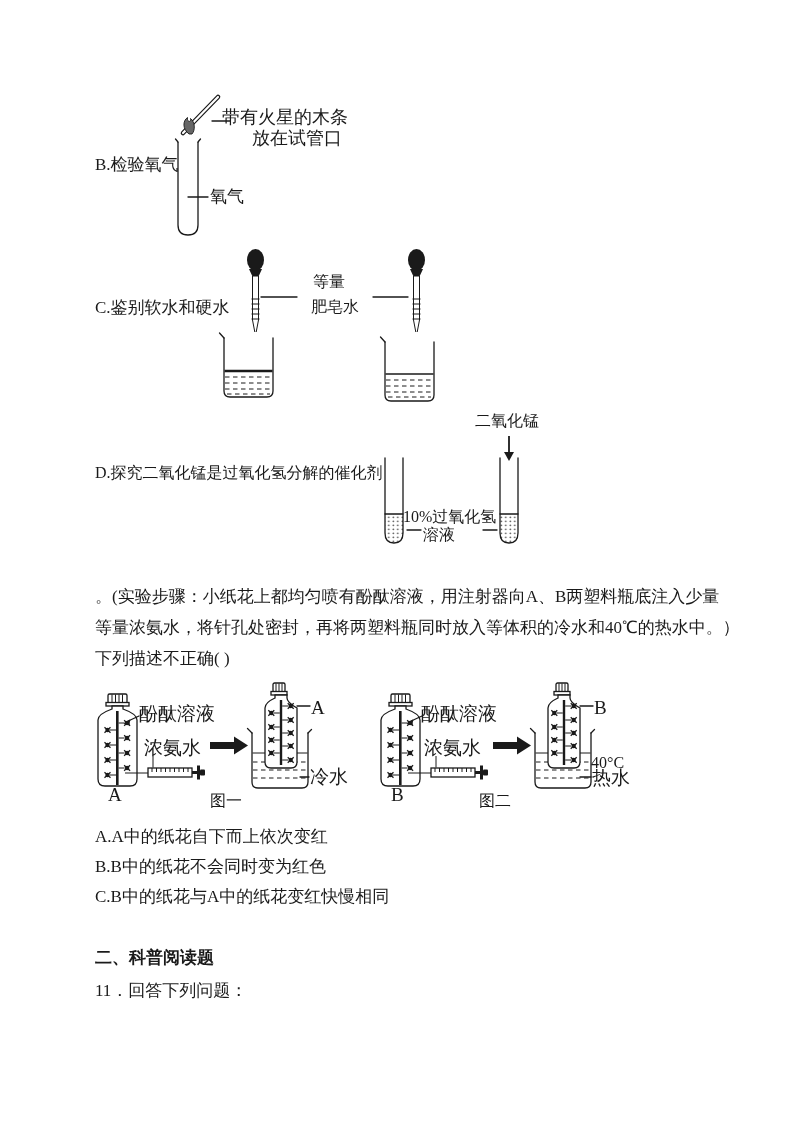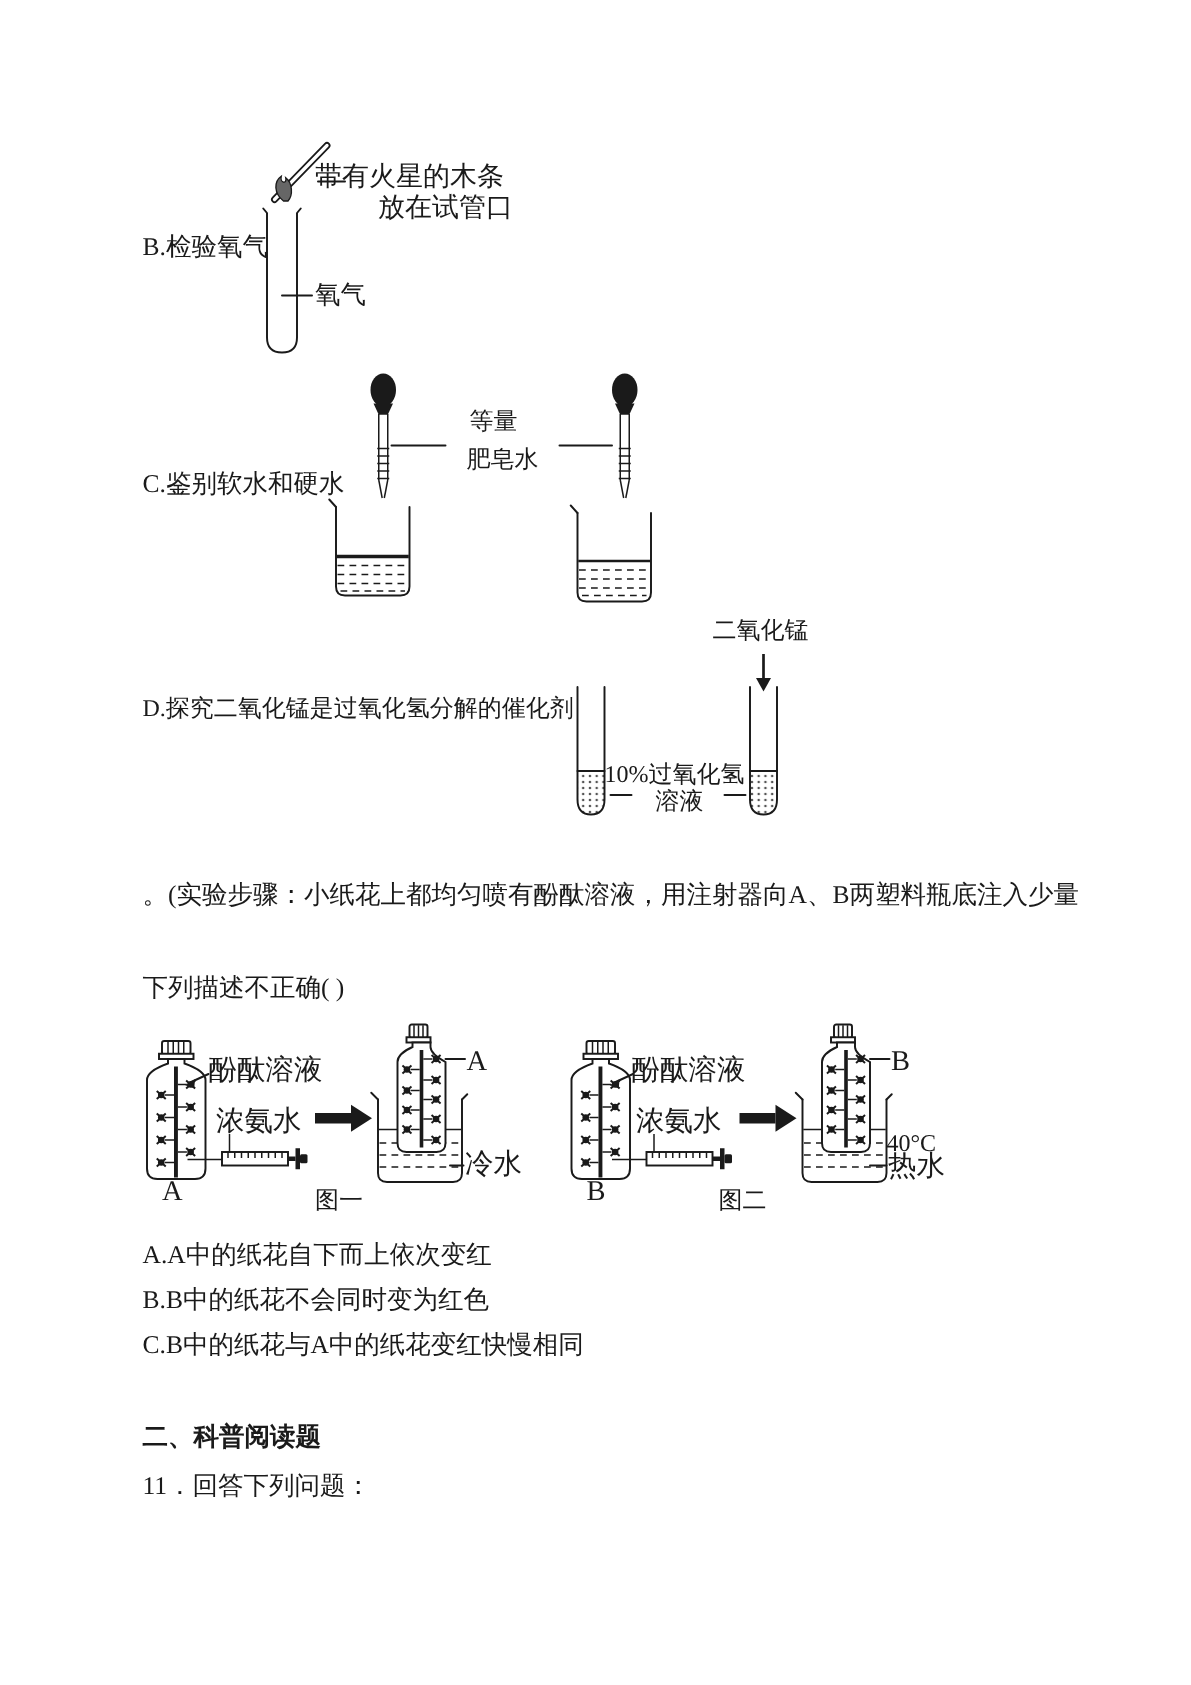--- a/index.html
+++ b/index.html
@@ -27,21 +27,21 @@
     </g>
     <path d="M99,44 C92.5,39 92.5,31 97.5,27.5 C96.5,32 101.5,33 100.5,28.5 C105,32 105.5,40 102,44 Z" fill="#666" stroke="#1a1a1a" stroke-width="0.9"></path>
     <line class="sk" x1="122" y1="31" x2="140" y2="31"></line>
     <g>
       <path class="sk2" d="M88,52 L88,135 Q88,145 98,145 Q108,145 108,135 L108,52"></path>
       <line class="sk" x1="88" y1="52" x2="85.5" y2="49"></line>
       <line class="sk" x1="108" y1="52" x2="110.5" y2="49"></line>
     </g>
     <line class="sk" x1="98" y1="107" x2="118" y2="107"></line>
   </svg>
-  <div class="lbl fs18" style="left:210px;top:107px">带有火星的木条</div>
+  <div class="lbl fs18" style="left:222px;top:107px">带有火星的木条</div>
   <div class="lbl fs18" style="left:252px;top:128px">放在试管口</div>
   <div class="lbl fs17" style="left:95px;top:155px">B.检验氧气</div>
   <div class="lbl fs17" style="left:210px;top:187px">氧气</div>
 
   <svg class="diag" style="left:215px;top:243px" width="235" height="168" viewBox="0 0 235 168">
 
     <g>
       <ellipse class="ink" cx="40.5" cy="17" rx="8.5" ry="11"></ellipse>
       <polygon class="ink" points="34,26 47,26 43.5,33.5 37.5,33.5"></polygon>
       <line class="thin" x1="37.5" y1="33" x2="37.5" y2="77"></line>
@@ -86,21 +86,21 @@
       <line class="sk" x1="170" y1="99" x2="165.5" y2="94"></line>
       <line x1="170.5" y1="131" x2="218.5" y2="131" stroke="#1a1a1a" stroke-width="1.6"></line>
       <line class="dashw" x1="171" y1="137" x2="218" y2="137"></line>
       <line class="dashw" x1="171" y1="143" x2="218" y2="143"></line>
       <line class="dashw" x1="171" y1="149" x2="218" y2="149"></line>
       <line class="dashw" x1="173" y1="154" x2="216" y2="154"></line>
     </g>
   </svg>
   <div class="lbl fs16" style="left:313px;top:273px">等量</div>
   <div class="lbl fs16" style="left:311px;top:298px">肥皂水</div>
-  <div class="lbl fs17" style="left:95px;top:313px">C.鉴别软水和硬水</div>
+  <div class="lbl fs17" style="left:95px;top:298px">C.鉴别软水和硬水</div>
 
   <svg class="diag" style="left:383px;top:408px" width="142" height="142" viewBox="0 0 142 142">
     <defs>
       <pattern id="dots" width="4.5" height="4" patternUnits="userSpaceOnUse">
         <circle cx="1.3" cy="1.3" r="0.85" fill="#555"></circle>
       </pattern>
     </defs>
     <g>
       <line x1="126" y1="28" x2="126" y2="45" stroke="#1a1a1a" stroke-width="1.8"></line>
       <polygon class="ink" points="121,44 131,44 126,53"></polygon>
@@ -114,23 +114,24 @@
       <path fill="url(#dots)" stroke="none" d="M117,106 L117,125 Q117,135 126,135 Q135,135 135,125 L135,106 Z"></path>
       <line class="sk" x1="117" y1="106" x2="135" y2="106" stroke-width="1.5"></line>
       <path class="sk" d="M117,50 L117,125 Q117,135 126,135 Q135,135 135,125 L135,50"></path>
     </g>
     <line class="sk" x1="24" y1="122" x2="38" y2="122"></line>
     <line class="sk" x1="100" y1="122" x2="114" y2="122"></line>
   </svg>
   <div class="lbl fs16" style="left:475px;top:412px">二氧化锰</div>
   <div class="lbl fs16" style="left:95px;top:464px">D.探究二氧化锰是过氧化氢分解的催化剂</div>
   <div class="lbl fs16" style="left:403px;top:508px">10%过氧化氢</div>
-  <div class="lbl fs16" style="left:437px;top:526px">溶液</div>
+  <div class="lbl fs16" style="left:423px;top:526px">溶液</div>
 
   <div class="lbl fs17" style="left:95px;top:587px">。(实验步骤：小纸花上都均匀喷有酚酞溶液，用注射器向A、B两塑料瓶底注入少量</div>
+  <div class="lbl fs17" style="left:95px;top:618px">等量浓氨水，将针孔处密封，再将两塑料瓶同时放入等体积的冷水和40℃的热水中。）</div>
   <div class="lbl fs17" style="left:95px;top:649px">下列描述不正确( )</div>
 
   <svg class="diag" style="left:85px;top:675px" width="545" height="140" viewBox="0 0 545 140">
     <defs>
       <g id="flw">
         <line x1="0" y1="0" x2="6" y2="0" stroke="#1a1a1a" stroke-width="1"></line>
         <circle cx="8.5" cy="0" r="2.2" fill="#1a1a1a"></circle>
         <line x1="5.5" y1="-2.7" x2="11.5" y2="2.7" stroke="#1a1a1a" stroke-width="1.3"></line>
         <line x1="5.5" y1="2.7" x2="11.5" y2="-2.7" stroke="#1a1a1a" stroke-width="1.3"></line>
       </g>

